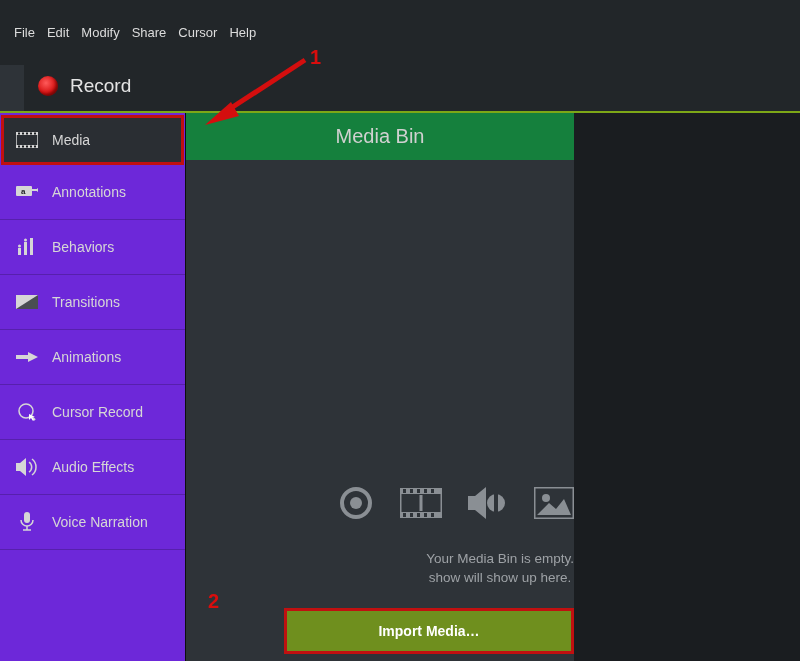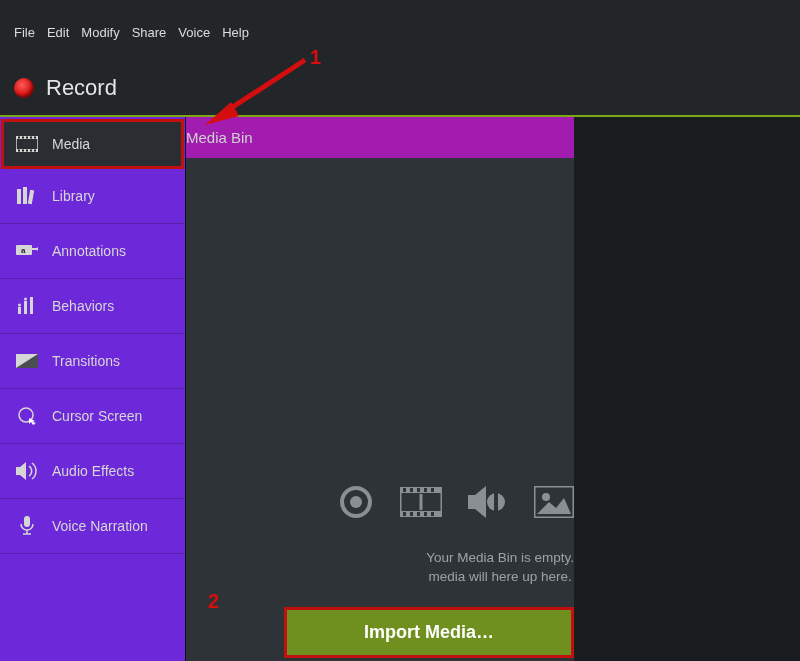--- a/index.html
+++ b/index.html
@@ -22,21 +22,22 @@
       color: #dcdcdc;
     }
     .topbar span { cursor: default; }
     .record-row {
       display: flex;
       align-items: center;
       gap: 12px;
       padding: 10px 14px 14px;
       background: #222629;
       color: #e4e4e4;
-      font-size: 22px;
+      font-size: 19px;
+      margin-left: 24px;
     }
     .record-dot {
       width: 20px; height: 20px; border-radius: 50%;
       background: radial-gradient(circle at 40% 35%, #ff5a5a, #d40e0e 60%, #a60000);
       box-shadow: inset -2px -2px 3px rgba(0,0,0,.4);
     }
     .green-line { height: 2px; background: #7da717; }
 
     .main {
       display: flex;
@@ -70,45 +71,45 @@
     .side-icon { width: 22px; height: 18px; display: flex; align-items: center; justify-content: center; }
     .side-icon svg { display: block; }
 
     .content {
       flex: 0 0 388px;
       background: #2e3338;
       position: relative;
       display: flex; flex-direction: column;
     }
     .panel-header {
-      background: #a21caf;
-      text-align: left;
+      background: #15803d;
+      text-align: center;
       padding: 12px 0;
-      font-size: 15px;
+      font-size: 20px;
       color: #d0d0d0;
     }
     .empty-area {
       flex: 1;
       display: flex; flex-direction: column; align-items: flex-end; justify-content: flex-end;
       padding-bottom: 20px;
     }
     .icons-row {
       display: flex; gap: 26px; align-items: center; justify-content: center;
       margin-bottom: 24px;
       color: #8a8f94;
     }
     .icons-row svg { fill: #8a8f94; }
     .empty-text { text-align: center; font-size: 13.5px; color: #9ea2a6; line-height: 1.45; margin-bottom: 20px;}
     .import-btn {
       width: 290px;
       background: #6f8f1e;
       border: 3px solid #c01010;
       color: #fff;
       font-weight: 600;
-      font-size: 18px;
+      font-size: 14px;
       text-align: center;
       padding: 12px 0;
     }
 
     .right-col { flex: 1; background: #1a1d20; }
 
     .annot {
       position: absolute;
       color: #d90d0d;
       font-weight: bold;
@@ -121,21 +122,21 @@
     }
   </style>
 </head>
 <body>
 
 <div class="topbar">
   <span>File</span>
   <span>Edit</span>
   <span>Modify</span>
   <span>Share</span>
-  <span>Voice</span>
+  <span>Cursor</span>
   <span>Help</span>
 </div>
 
 <div class="record-row">
   <span class="record-dot"></span>
   <span>Record</span>
 </div>
 
 <div class="green-line"></div>
 
@@ -159,30 +160,20 @@
               <rect x="6" y="13.5" width="2" height="2"></rect>
               <rect x="10" y="13.5" width="2" height="2"></rect>
               <rect x="14" y="13.5" width="2" height="2"></rect>
               <rect x="18" y="13.5" width="2" height="2"></rect>
             </g>
           </svg>
       </span>
       <span>Media</span>
     </div>
 
-    <div class="side-item">
-      <span class="side-icon">
-        <svg width="22" height="18" viewBox="0 0 22 18">
-            <rect x="1" y="2" width="4" height="15" fill="#d6d6d6"></rect>
-            <rect x="7" y="0" width="4" height="17" fill="#d6d6d6"></rect>
-            <rect x="13" y="3" width="4" height="14" fill="#d6d6d6" transform="rotate(10 15 10)"></rect>
-          </svg>
-      </span>
-      <span>Library</span>
-    </div>
 
     <div class="side-item">
       <span class="side-icon">
         <svg width="22" height="16" viewBox="0 0 22 16">
             <rect x="0" y="2" width="16" height="10" rx="1" fill="#d6d6d6"></rect>
             <text x="5" y="10" font-size="8" fill="#1a1d20" font-weight="bold">a</text>
             <path d="M15 7 L21 7 L21 5 L15 5 Z" fill="#d6d6d6"></path>
             <path d="M21 4 L21 8 L24 6 Z" fill="#d6d6d6"></path>
           </svg>
       </span>
@@ -205,30 +196,38 @@
     <div class="side-item">
       <span class="side-icon">
         <svg width="22" height="14" viewBox="0 0 22 14">
             <rect x="0" y="0" width="22" height="14" fill="#4a4e52"></rect>
             <path d="M0 0 L22 0 L0 14 Z" fill="#d6d6d6"></path>
           </svg>
       </span>
       <span>Transitions</span>
     </div>
 
+    <div class="side-item">
+      <span class="side-icon">
+        <svg width="22" height="14" viewBox="0 0 22 14">
+            <path d="M0 5 L12 5 L12 2 L22 7 L12 12 L12 9 L0 9 Z" fill="#d6d6d6"></path>
+          </svg>
+      </span>
+      <span>Animations</span>
+    </div>
 
     <div class="side-item">
       <span class="side-icon">
         <svg width="20" height="20" viewBox="0 0 20 20">
             <circle cx="9" cy="9" r="7" fill="none" stroke="#d6d6d6" stroke-width="1.5"></circle>
             <line x1="14" y1="14" x2="18" y2="18" stroke="#d6d6d6" stroke-width="2"></line>
             <path d="M12 12 L12 18 L14 16 L16 19 L17 18 L15 15 L18 15 Z" fill="#ffffff"></path>
           </svg>
       </span>
-      <span>Cursor Screen</span>
+      <span>Cursor Record</span>
     </div>
 
     <div class="side-item">
       <span class="side-icon">
         <svg width="22" height="18" viewBox="0 0 22 18">
             <path d="M0 5 L4 5 L10 0 L10 18 L4 13 L0 13 Z" fill="#d6d6d6"></path>
             <path d="M13 4 A6 6 0 0 1 13 14" fill="none" stroke="#d6d6d6" stroke-width="1.5"></path>
             <path d="M16 1 A10 10 0 0 1 16 17" fill="none" stroke="#d6d6d6" stroke-width="1.5"></path>
           </svg>
       </span>
@@ -281,21 +280,21 @@
               <rect x="26" y="8" width="4" height="18" fill="#2e3338"></rect>
             </svg></span>
         <span><svg width="40" height="32" viewBox="0 0 40 32">
               <rect x="0" y="0" width="40" height="32" fill="none" stroke="#8a8f94" stroke-width="3"></rect>
               <circle cx="12" cy="11" r="4" fill="#8a8f94"></circle>
               <path d="M3 28 L15 16 L22 22 L30 12 L37 28 Z" fill="#8a8f94"></path>
             </svg></span>
       </div>
       <div class="empty-text">
         <div>Your Media Bin is empty.</div>
-        <div>media will here up here.</div>
+        <div>show will show up here.</div>
       </div>
       <div class="import-btn">Import Media…</div>
     </div>
   </div>
 
   <div class="right-col"></div>
 </div>
 
 <div class="annot" style="left:310px; top:46px;">1</div>
 <svg class="arrow" style="left:195px; top:50px;" width="120" height="80">

